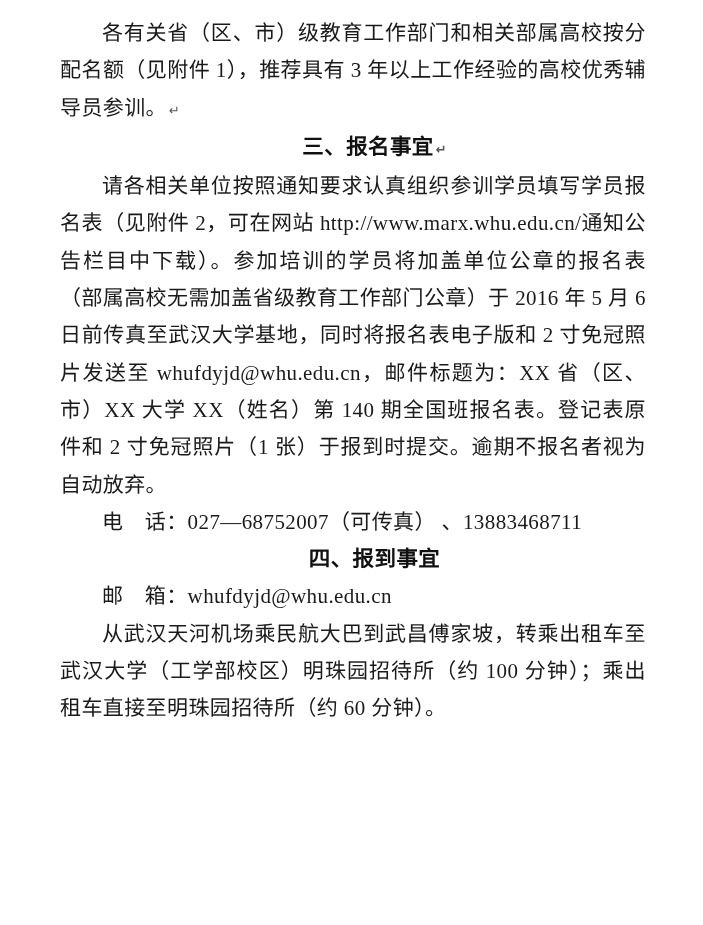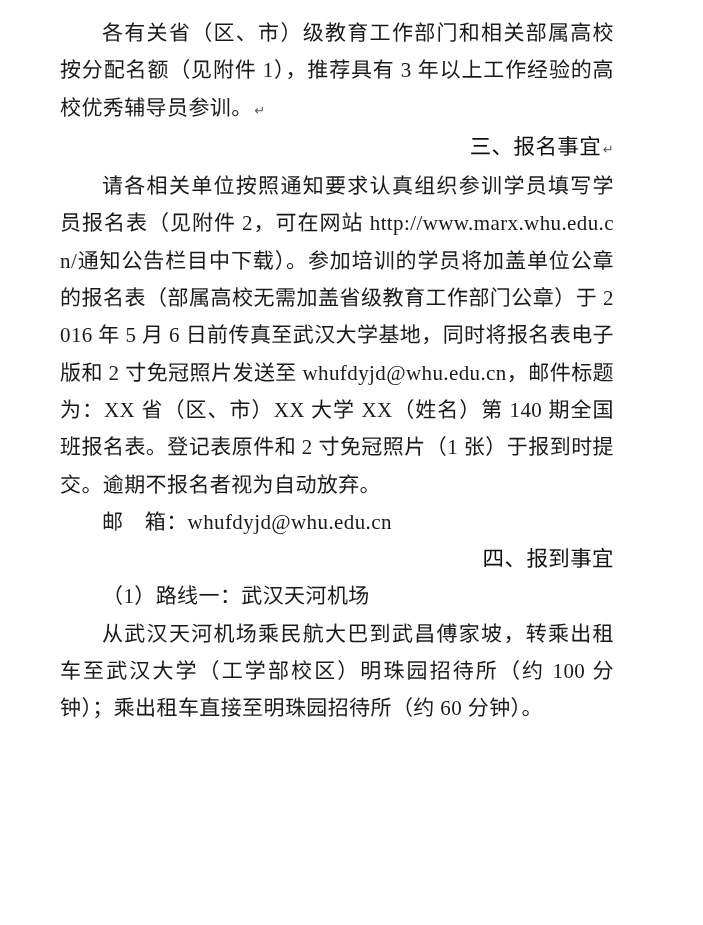--- a/index.html
+++ b/index.html
@@ -7,57 +7,57 @@
     padding: 0;
     background: #ffffff;
   }
   .page {
     position: relative;
     width: 703px;
     height: 925px;
     box-sizing: border-box;
     background: #ffffff;
     color: #000000;
-    padding: 15px 89px 0 60px;
+    padding: 15px 57px 0 60px;
     overflow: hidden;
     font-family: "Liberation Serif", "DejaVu Serif", serif;
   }
   .para {
     margin: 0;
     padding: 0;
     font-size: 21px;
     line-height: 37.3px;
     text-align: justify;
     text-justify: inter-ideograph;
     letter-spacing: 0.4px;
     word-break: break-all;
     color: #1a1a1a;
   }
   .para.indent {
     text-indent: 2em;
   }
   .para.heading {
     font-family: "Liberation Sans", "DejaVu Sans", sans-serif;
-    font-weight: 400;
-    text-align: right;
+    font-weight: 700;
+    text-align: center;
     font-size: 21.5px;
     color: #111111;
   }
   .pmark {
     font-family: "DejaVu Sans", sans-serif;
     font-size: 13px;
     color: #555555;
     letter-spacing: 0;
     padding-left: 2px;
   }
 </style>
 </head>
 <body>
 
 <div class="page">
     <p class="para body indent"><span>各有关省（区、市）级教育工作部门和相关部属高校按分配名额（见附件 1），推荐具有 3 年以上工作经验的高校优秀辅导员参训。</span><span class="pmark">↵</span></p>
     <p class="para heading indent"><span>三、报名事宜</span><span class="pmark">↵</span></p>
     <p class="para body indent"><span>请各相关单位按照通知要求认真组织参训学员填写学员报名表（见附件 2，可在网站 http://www.marx.whu.edu.cn/通知公告栏目中下载）。参加培训的学员将加盖单位公章的报名表（部属高校无需加盖省级教育工作部门公章）于 2016 年 5 月 6 日前传真至武汉大学基地，同时将报名表电子版和 2 寸免冠照片发送至 whufdyjd@whu.edu.cn，邮件标题为：XX 省（区、市）XX 大学 XX（姓名）第 140 期全国班报名表。登记表原件和 2 寸免冠照片（1 张）于报到时提交。逾期不报名者视为自动放弃。</span></p>
+    <p class="para body indent"><span>电　话：027—68752007（可传真） 、13883468711</span></p>
+    <p class="para heading indent"><span>四、报到事宜</span></p>
     <p class="para body indent"><span>邮　箱：whufdyjd@whu.edu.cn</span></p>
-    <p class="para heading indent"><span>四、报到事宜</span></p>
-    <p class="para body indent"><span>（1）路线一：武汉天河机场</span></p>
     <p class="para body indent"><span>从武汉天河机场乘民航大巴到武昌傅家坡，转乘出租车至武汉大学（工学部校区）明珠园招待所（约 100 分钟）；乘出租车直接至明珠园招待所（约 60 分钟）。</span></p>
   </div>
 
 </body></html>

